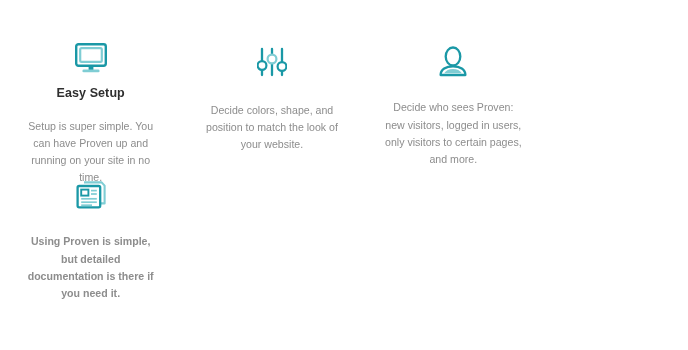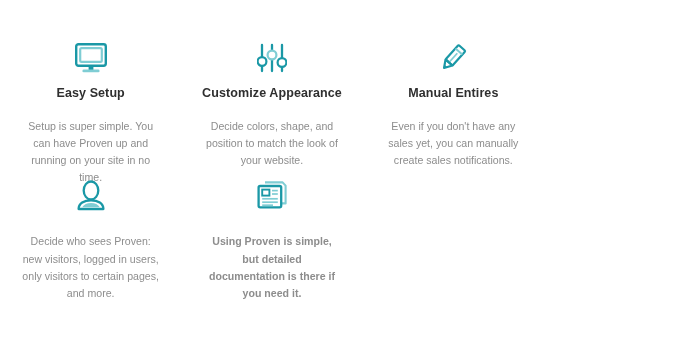--- a/index.html
+++ b/index.html
@@ -90,43 +90,23 @@
 
         <line x1="5" y1="3" x2="5" y2="29" stroke="#1a98a6" stroke-width="2.3" stroke-linecap="round"></line>
         <line x1="15" y1="3" x2="15" y2="29" stroke="#1a98a6" stroke-width="2.3" stroke-linecap="round"></line>
         <line x1="25" y1="3" x2="25" y2="29" stroke="#1a98a6" stroke-width="2.3" stroke-linecap="round"></line>
 
         <circle cx="5" cy="19.5" r="4.4" fill="#ffffff" stroke="#1a98a6" stroke-width="2.2"></circle>
         <circle cx="15" cy="13" r="4.4" fill="#ffffff" stroke="#7fcdd4" stroke-width="2.2"></circle>
         <circle cx="25" cy="20.5" r="4.4" fill="#ffffff" stroke="#1a98a6" stroke-width="2.2"></circle>
       </svg>
     </div>
-    <div class="feature-title">Customize Appearance</div>
     <div class="feature-desc">Decide colors, shape, and position to match the look of your website.</div>
   </div>
 
-  <div class="feature-card r0 c2">
-    <div class="feature-icon">
-      <svg width="32" height="32" viewBox="0 0 32 32" aria-hidden="true">
-        <g transform="rotate(42 16 16)">
-
-          <rect x="11.4" y="2.5" width="9.2" height="19.5" rx="1.2" ry="1.2" fill="none" stroke="#1a98a6" stroke-width="2.2"></rect>
-
-          <line x1="11.4" y1="7.2" x2="20.6" y2="7.2" stroke="#7fcdd4" stroke-width="2"></line>
-
-          <line x1="16" y1="9.6" x2="16" y2="21.4" stroke="#7fcdd4" stroke-width="1.8"></line>
-
-          <path d="M11.4 22 L16 29.4 L20.6 22 Z" fill="none" stroke="#1a98a6" stroke-width="2.2" stroke-linejoin="round"></path>
-          <path d="M14.3 26.6 L16 29.4 L17.7 26.6 Z" fill="#1a98a6"></path>
-        </g>
-      </svg>
-    </div>
-    <div class="feature-title">Manual Entires</div>
-    <div class="feature-desc">Even if you don't have any sales yet, you can manually create sales notifications.</div>
-  </div>
 
   <div class="feature-card r1 c0">
     <div class="feature-icon">
       <svg width="30" height="32" viewBox="0 0 30 32" aria-hidden="true">
         <ellipse cx="15" cy="11.5" rx="7.3" ry="9" fill="none" stroke="#1a98a6" stroke-width="2.3"></ellipse>
         <path d="M2.6 30 C2.6 24.4 8.1 21.3 15 21.3 C21.9 21.3 27.4 24.4 27.4 30 Z" fill="none" stroke="#1a98a6" stroke-width="2.3" stroke-linejoin="round"></path>
         <path d="M6.2 28.2 C7.8 25.4 11.1 23.9 15 23.9 C18.9 23.9 22.2 25.4 23.8 28.2 Z" fill="#7fcdd4"></path>
       </svg>
     </div>
     <div class="feature-desc">Decide who sees Proven: new visitors, logged in users, only visitors to certain pages, and more.</div>

